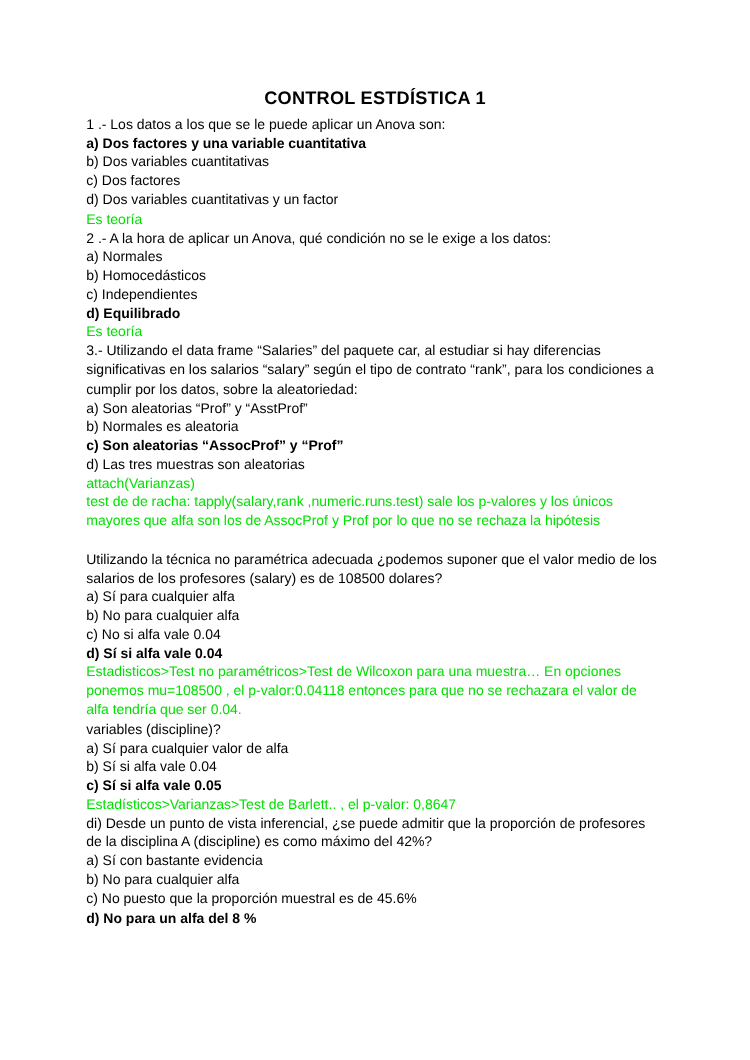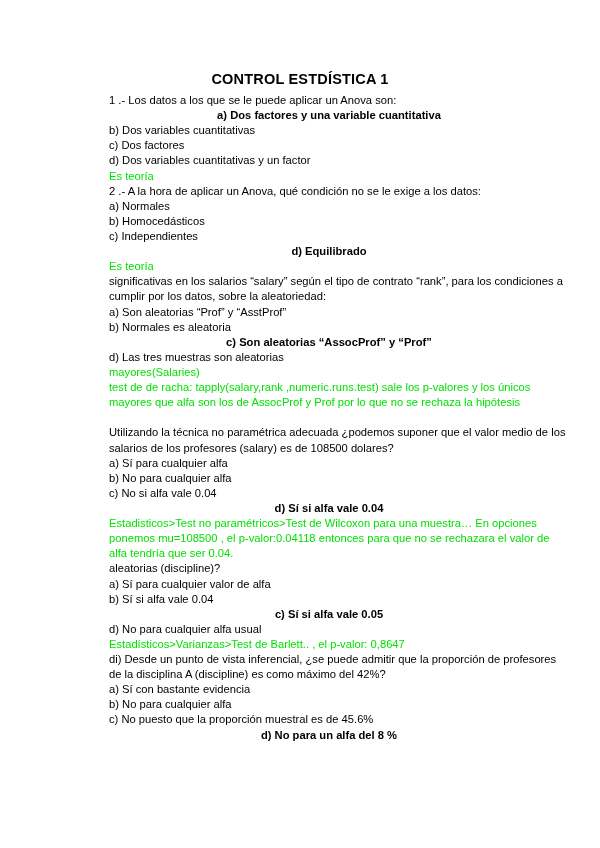--- a/index.html
+++ b/index.html
@@ -10,22 +10,22 @@
     .title {
       position: absolute; left: 0; top: 71px; width: 600px; text-align: center;
       font-family: "Liberation Sans", sans-serif; font-weight: bold; font-size: 14.5px;
       color: #000; letter-spacing: 0.2px;
     }
     .body {
       position: absolute; left: 69px; top: 93px; width: 480px;
       font-family: "Liberation Sans", sans-serif; font-size: 11.2px; line-height: 15.12px;
       color: #000;
     }
-    .line { white-space: nowrap; height: 15.12px; margin-left: 40px; }
-    .bold { font-weight: bold; text-align: center; }
+    .line { white-space: nowrap; height: 15.12px; }
+    .bold { font-weight: bold; }
     .green { color: #00e000; }
     .blank { height: 15.12px; }
   </style>
 </head>
 <body>
 
 <div class="page">
   <div class="title">CONTROL ESTDÍSTICA 1</div>
   <div class="body" id="doc-body">
       <div class="line">1 .- Los datos a los que se le puede aplicar un Anova son:</div>
@@ -33,44 +33,44 @@
       <div class="line">b) Dos variables cuantitativas</div>
       <div class="line">c) Dos factores</div>
       <div class="line">d) Dos variables cuantitativas y un factor</div>
       <div class="line green">Es teoría</div>
       <div class="line">2 .- A la hora de aplicar un Anova, qué condición no se le exige a los datos:</div>
       <div class="line">a) Normales</div>
       <div class="line">b) Homocedásticos</div>
       <div class="line">c) Independientes</div>
       <div class="line bold">d) Equilibrado</div>
       <div class="line green">Es teoría</div>
+      <div class="line">3.- Utilizando el data frame “Salaries” del paquete car, al estudiar si hay diferencias</div>
       <div class="line">significativas en los salarios “salary” según el tipo de contrato “rank”, para los condiciones a</div>
       <div class="line">cumplir por los datos, sobre la aleatoriedad:</div>
       <div class="line">a) Son aleatorias “Prof” y “AsstProf”</div>
       <div class="line">b) Normales es aleatoria</div>
       <div class="line bold">c) Son aleatorias “AssocProf” y “Prof”</div>
       <div class="line">d) Las tres muestras son aleatorias</div>
-      <div class="line green">mayores(Salaries)</div>
+      <div class="line green">attach(Varianzas)</div>
       <div class="line green">test de de racha: tapply(salary,rank ,numeric.runs.test) sale los p-valores y los únicos</div>
       <div class="line green">mayores que alfa son los de AssocProf y Prof por lo que no se rechaza la hipótesis</div>
       <div class="line blank"></div>
       <div class="line">Utilizando la técnica no paramétrica adecuada ¿podemos suponer que el valor medio de los</div>
       <div class="line">salarios de los profesores (salary) es de 108500 dolares?</div>
       <div class="line">a) Sí para cualquier alfa</div>
       <div class="line">b) No para cualquier alfa</div>
       <div class="line">c) No si alfa vale 0.04</div>
       <div class="line bold">d) Sí si alfa vale 0.04</div>
       <div class="line green">Estadisticos&gt;Test no paramétricos&gt;Test de Wilcoxon para una muestra… En opciones</div>
       <div class="line green">ponemos mu=108500 , el p-valor:0.04118 entonces para que no se rechazara el valor de</div>
       <div class="line green">alfa tendría que ser 0.04.</div>
-      <div class="line">aleatorias (discipline)?</div>
+      <div class="line">variables (discipline)?</div>
       <div class="line">a) Sí para cualquier valor de alfa</div>
       <div class="line">b) Sí si alfa vale 0.04</div>
       <div class="line bold">c) Sí si alfa vale 0.05</div>
-      <div class="line">d) No para cualquier alfa usual</div>
       <div class="line green">Estadísticos&gt;Varianzas&gt;Test de Barlett.. , el p-valor: 0,8647</div>
       <div class="line">di) Desde un punto de vista inferencial, ¿se puede admitir que la proporción de profesores</div>
       <div class="line">de la disciplina A (discipline) es como máximo del 42%?</div>
       <div class="line">a) Sí con bastante evidencia</div>
       <div class="line">b) No para cualquier alfa</div>
       <div class="line">c) No puesto que la proporción muestral es de 45.6%</div>
       <div class="line bold">d) No para un alfa del 8 %</div>
     </div>
 </div>
 

